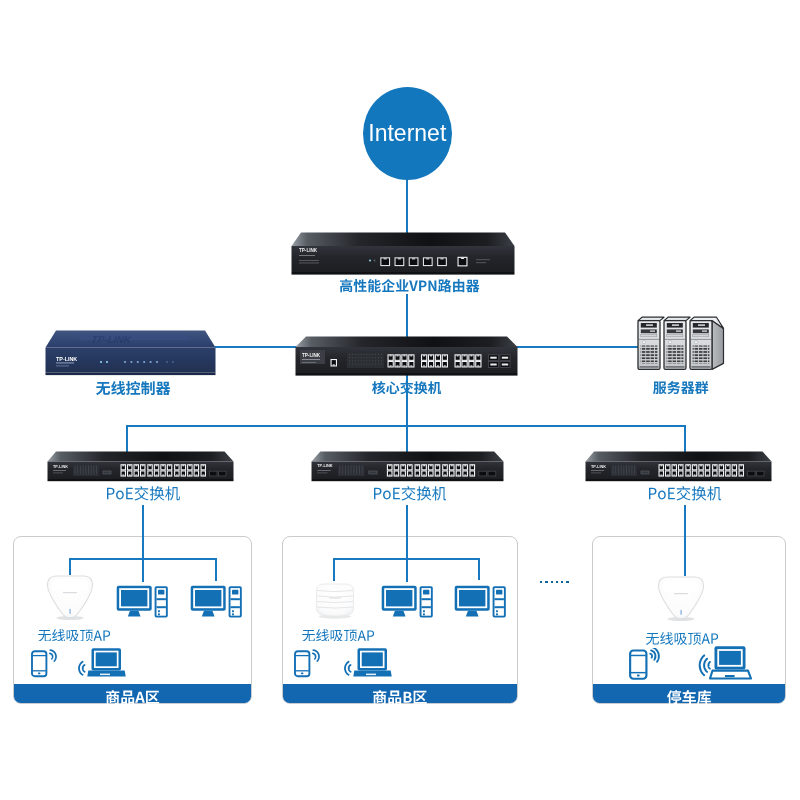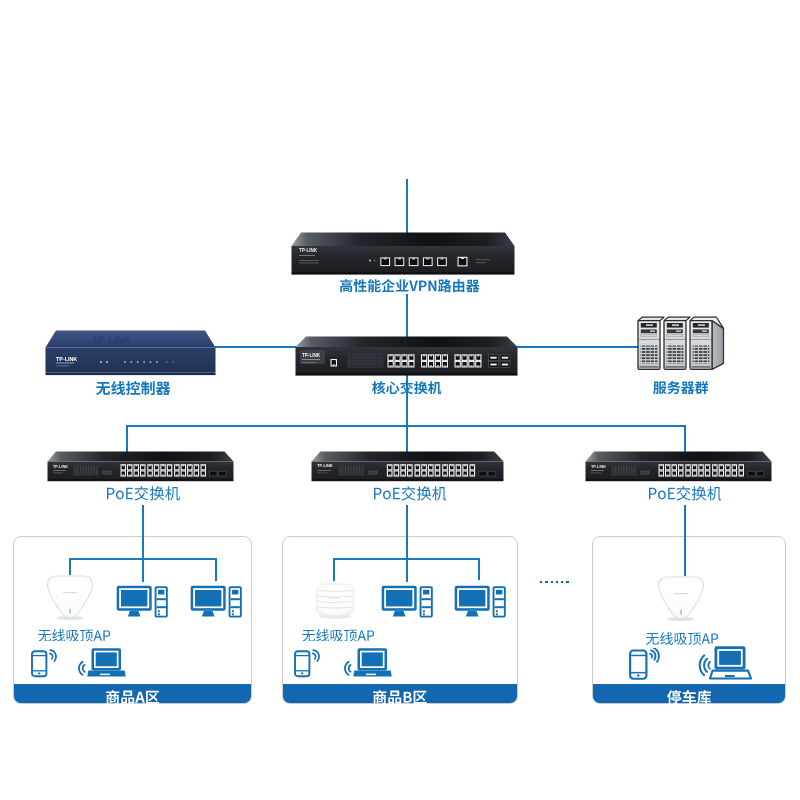--- a/index.html
+++ b/index.html
@@ -73,20 +73,21 @@
 <div style="position:absolute;left:405.5px;top:424.5px;width:2px;height:29px;background:#1879C0"></div>
 <div style="position:absolute;left:141.8px;top:505px;width:2px;height:76.5px;background:#1879C0"></div>
 <div style="position:absolute;left:69px;top:558.3px;width:148px;height:2px;background:#1879C0"></div>
 <div style="position:absolute;left:69px;top:558.3px;width:2px;height:17px;background:#1879C0"></div>
 <div style="position:absolute;left:215px;top:558.3px;width:2px;height:23px;background:#1879C0"></div>
 <div style="position:absolute;left:405.5px;top:505px;width:2px;height:76.5px;background:#1879C0"></div>
 <div style="position:absolute;left:333px;top:558.3px;width:147px;height:2px;background:#1879C0"></div>
 <div style="position:absolute;left:333px;top:558.3px;width:2px;height:23px;background:#1879C0"></div>
 <div style="position:absolute;left:478px;top:558.3px;width:2px;height:22px;background:#1879C0"></div>
 <div style="position:absolute;left:683.5px;top:505px;width:2px;height:70.5px;background:#1879C0"></div>
+<div style="position:absolute;left:362.8px;top:86.8px;width:89px;height:93px;border-radius:50%;background:#1377BD;color:#fff;font-size:23px;text-align:center;line-height:92px">Internet</div>
 <svg style="position:absolute;left:291px;top:232px" width="224" height="43" viewBox="0 0 224 43">
       <polygon points="10,0.5 214,0.5 223.5,14 0.5,14" fill="url(#gtop)"></polygon>
       <rect x="0.5" y="14" width="223" height="26" fill="url(#gfront)"></rect>
       <rect x="0.5" y="40" width="223" height="2.6" fill="#101114"></rect>
       <text x="8" y="20" font-family="Liberation Sans, sans-serif" font-size="4.6" font-weight="bold" fill="#ececec">TP-LINK</text>
       <rect x="8" y="23" width="16" height="0.9" fill="#7c8086"></rect>
       <rect x="8" y="28" width="20" height="0.9" fill="#5c6066"></rect>
       <rect x="8" y="30.5" width="20" height="0.9" fill="#5c6066"></rect>
       <circle cx="79" cy="28.5" r="1" fill="#9adafa"></circle>
       <circle cx="83.5" cy="28.5" r="1" fill="#5a5e64"></circle>

